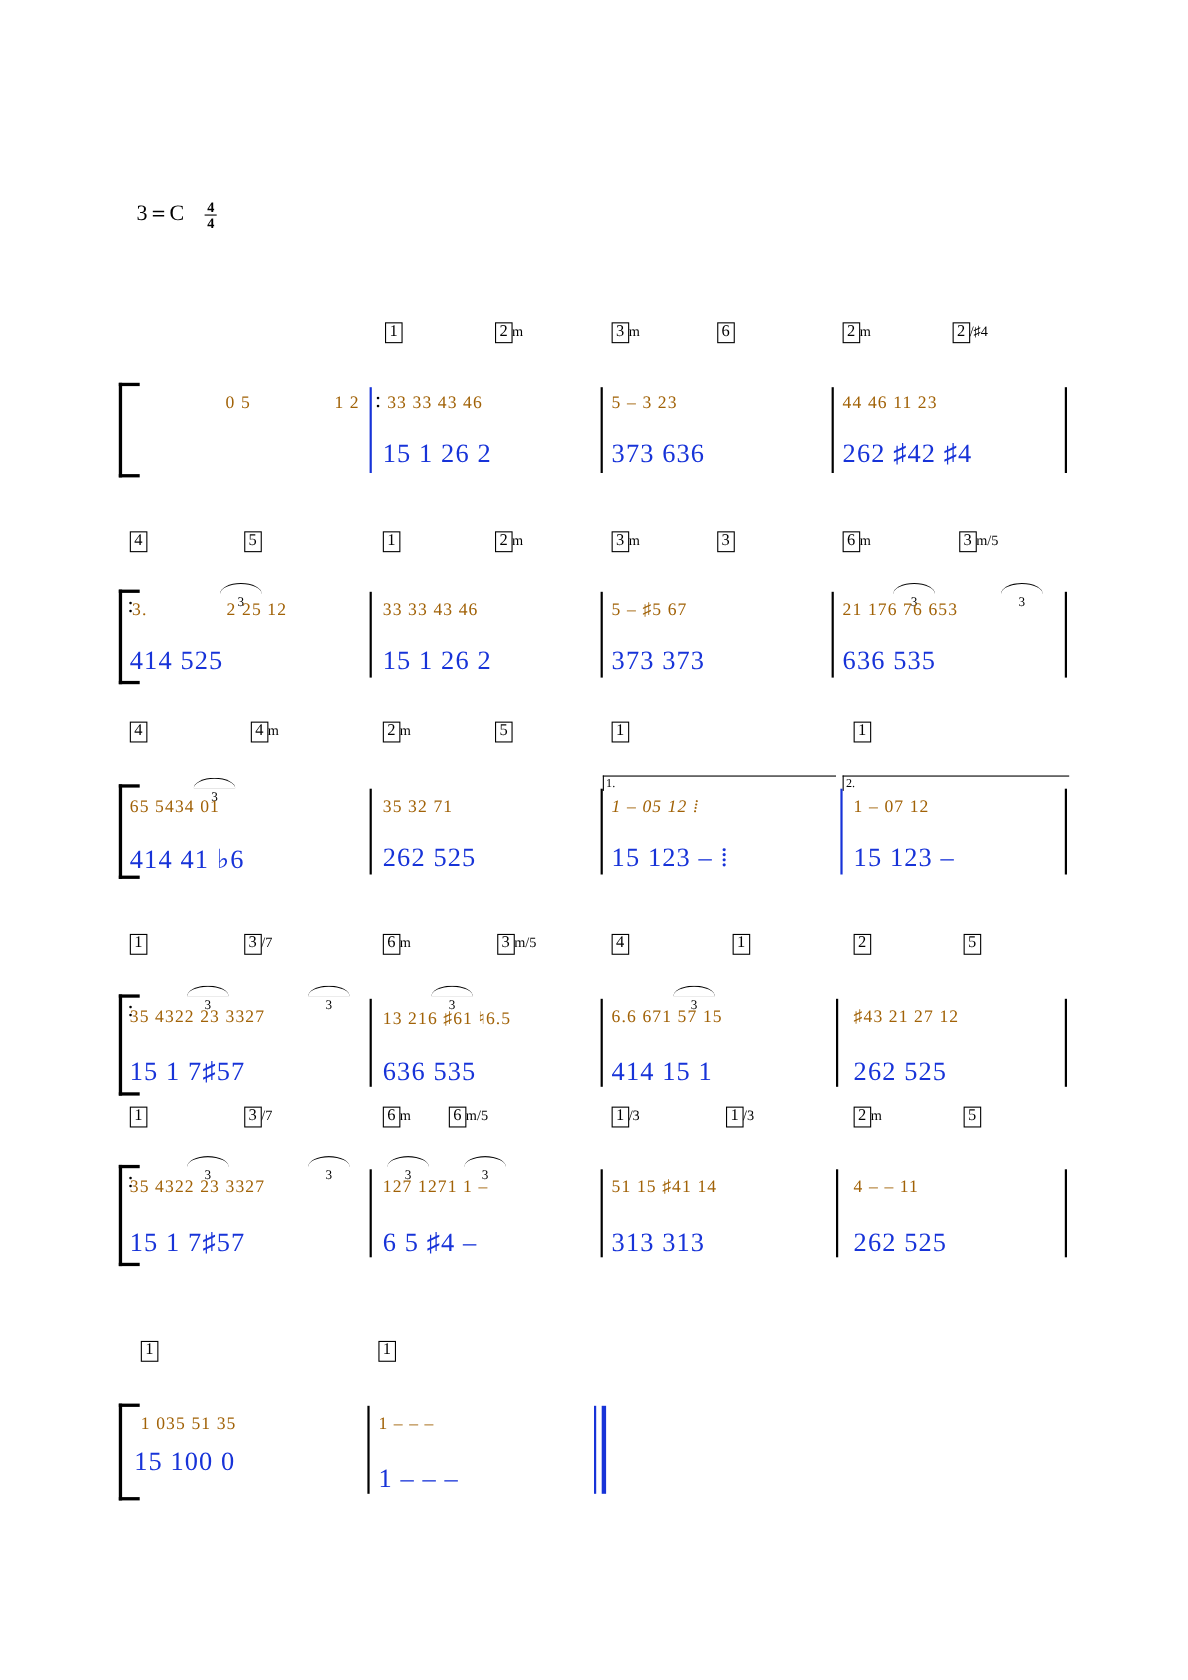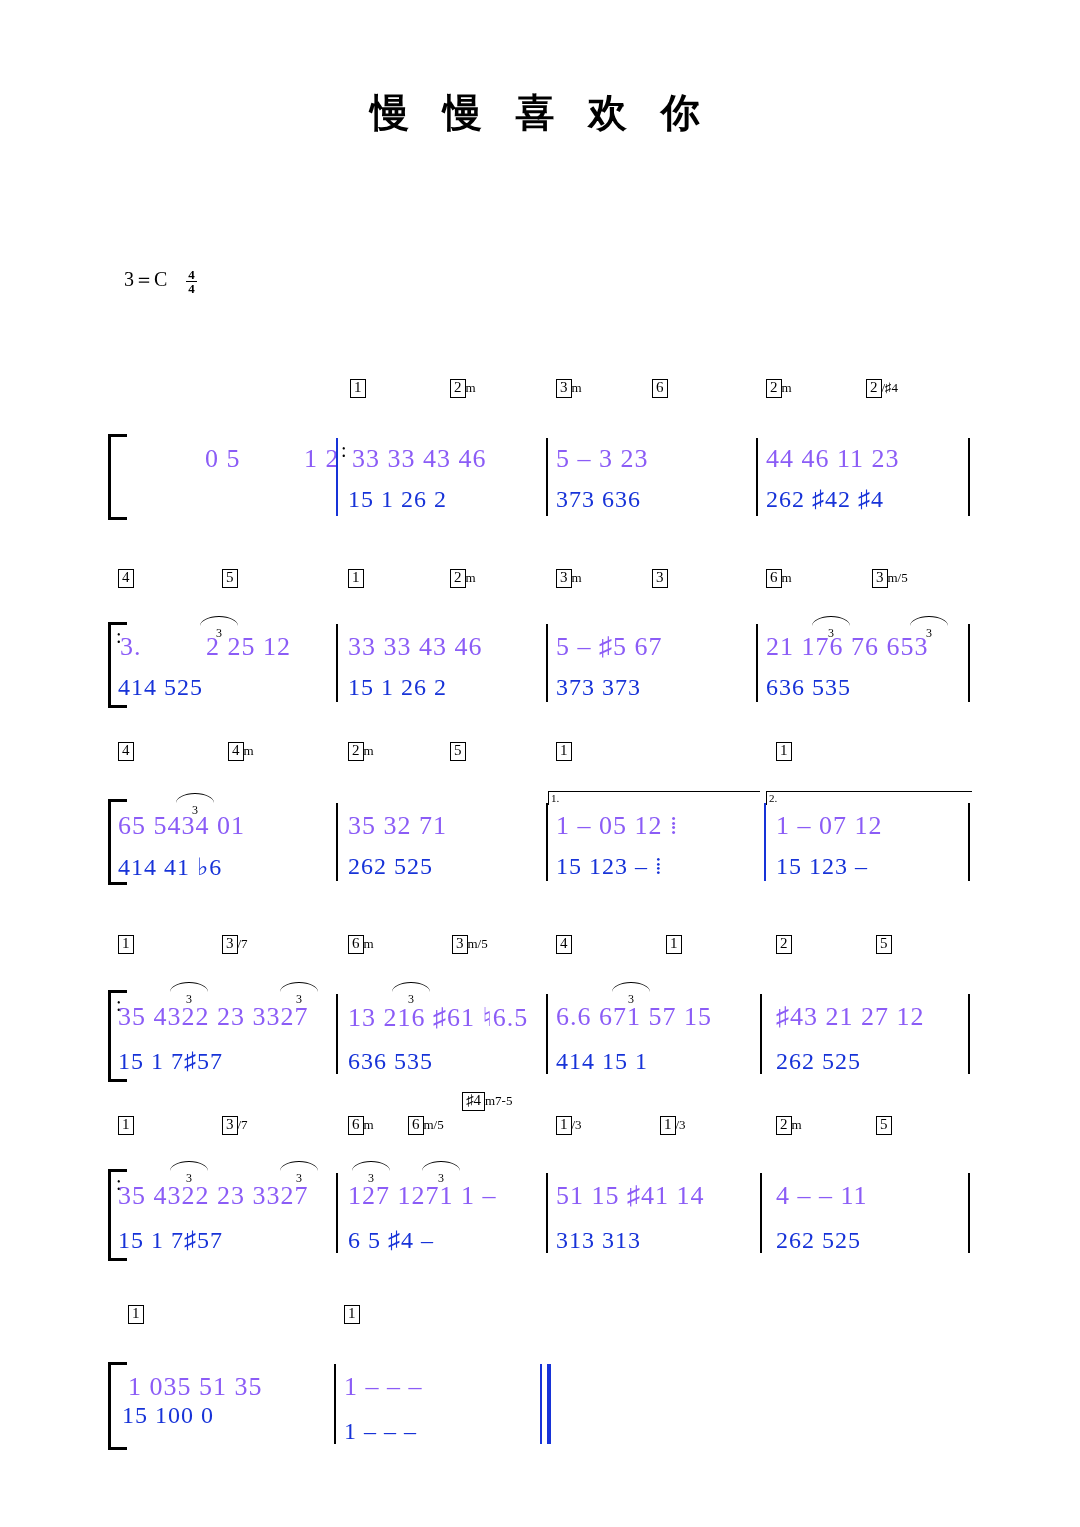--- a/index.html
+++ b/index.html
@@ -72,21 +72,21 @@
     width:16px;height:100%;
     border-left:3px solid #000;
     border-top:3px solid #000;
     border-bottom:3px solid #000;
   }
   .melody,.bassline{
     position:absolute;
     white-space:nowrap;
     font-family:"Liberation Serif", serif;
   }
-  .melody{font-size:26px;color:#8b5cf6;letter-spacing:1px;}
+  .melody{font-size:16px;color:#a16207;letter-spacing:1px;}
   .bassline{font-size:24px;color:#1733d8;letter-spacing:1px;}
 
   .barline{
     position:absolute;
     width:1.6px;background:#000;
   }
   .bluebar{position:absolute;width:1.6px;background:#1733d8;}
 
   .repeat-dots{position:absolute;font-size:20px;color:#1733d8;line-height:0.6;}
 
@@ -113,21 +113,20 @@
     margin:0 auto;
   }
   .finalbar{position:absolute;}
   .finalbar i{display:block;position:absolute;background:#1733d8;}
 </style>
 </head>
 <body>
 
 <div class="page">
 
-  <div class="title">慢 慢 喜 欢 你</div>
 
   <div class="keysig">
     <span>3＝C</span>
     <span class="frac">
       <span class="num">4</span>
       <span class="den">4</span>
     </span>
   </div>
 
   <div class="system" style="top:292px;">
@@ -214,21 +213,21 @@
 
       <div class="volta" style="left:548px;top:24px;width:212px;">1.</div>
       <div class="volta" style="left:766px;top:24px;width:206px;">2.</div>
 
       <div class="triplet" style="left:176px;top:26px;"><span class="arc"></span>3</div>
 
       <div class="melody" style="left:118px;top:44px;">65  5434    01</div>
       <div class="barline" style="left:336px;top:36px;height:78px;"></div>
       <div class="melody" style="left:348px;top:44px;">35  32   71</div>
       <div class="barline" style="left:546px;top:36px;height:78px;"></div>
-      <div class="melody" style="left:556px;top:44px;">1  –  05  12 ⁞</div>
+      <div class="melody" style="left:556px;top:44px;font-style:italic;">1  –  05  12 ⁞</div>
       <div class="bluebar" style="left:764px;top:36px;height:78px;"></div>
       <div class="melody" style="left:776px;top:44px;">1  –  07  12</div>
       <div class="barline" style="left:968px;top:36px;height:78px;"></div>
 
       <div class="bassline" style="left:118px;top:86px;">414   41 ♭6</div>
       <div class="bassline" style="left:348px;top:86px;">262   525</div>
       <div class="bassline" style="left:556px;top:86px;">15 123   –  ⁞</div>
       <div class="bassline" style="left:776px;top:86px;">15 123   –</div>
     </div>
   </div>
@@ -264,23 +263,20 @@
       <div class="barline" style="left:968px;top:34px;height:80px;"></div>
 
       <div class="bassline" style="left:118px;top:88px;">15 1   7♯57</div>
       <div class="bassline" style="left:348px;top:88px;">636   535</div>
       <div class="bassline" style="left:556px;top:88px;">414   15 1</div>
       <div class="bassline" style="left:776px;top:88px;">262   525</div>
     </div>
   </div>
 
   <div class="system" style="top:1005px;">
-    <div class="chordrow" style="height:24px;">
-      <div class="chord" style="left:462px;"><span class="box">♯4</span><span class="sub">m7-5</span></div>
-    </div>
     <div class="chordrow">
       <div class="chord" style="left:118px;"><span class="box">1</span><span class="sub"></span></div>
       <div class="chord" style="left:222px;"><span class="box">3</span><span class="sub">/7</span></div>
       <div class="chord" style="left:348px;"><span class="box">6</span><span class="sub">m</span></div>
       <div class="chord" style="left:408px;"><span class="box">6</span><span class="sub">m/5</span></div>
       <div class="chord" style="left:556px;"><span class="box">1</span><span class="sub">/3</span></div>
       <div class="chord" style="left:660px;"><span class="box">1</span><span class="sub">/3</span></div>
       <div class="chord" style="left:776px;"><span class="box">2</span><span class="sub">m</span></div>
       <div class="chord" style="left:876px;"><span class="box">5</span><span class="sub"></span></div>
     </div>

